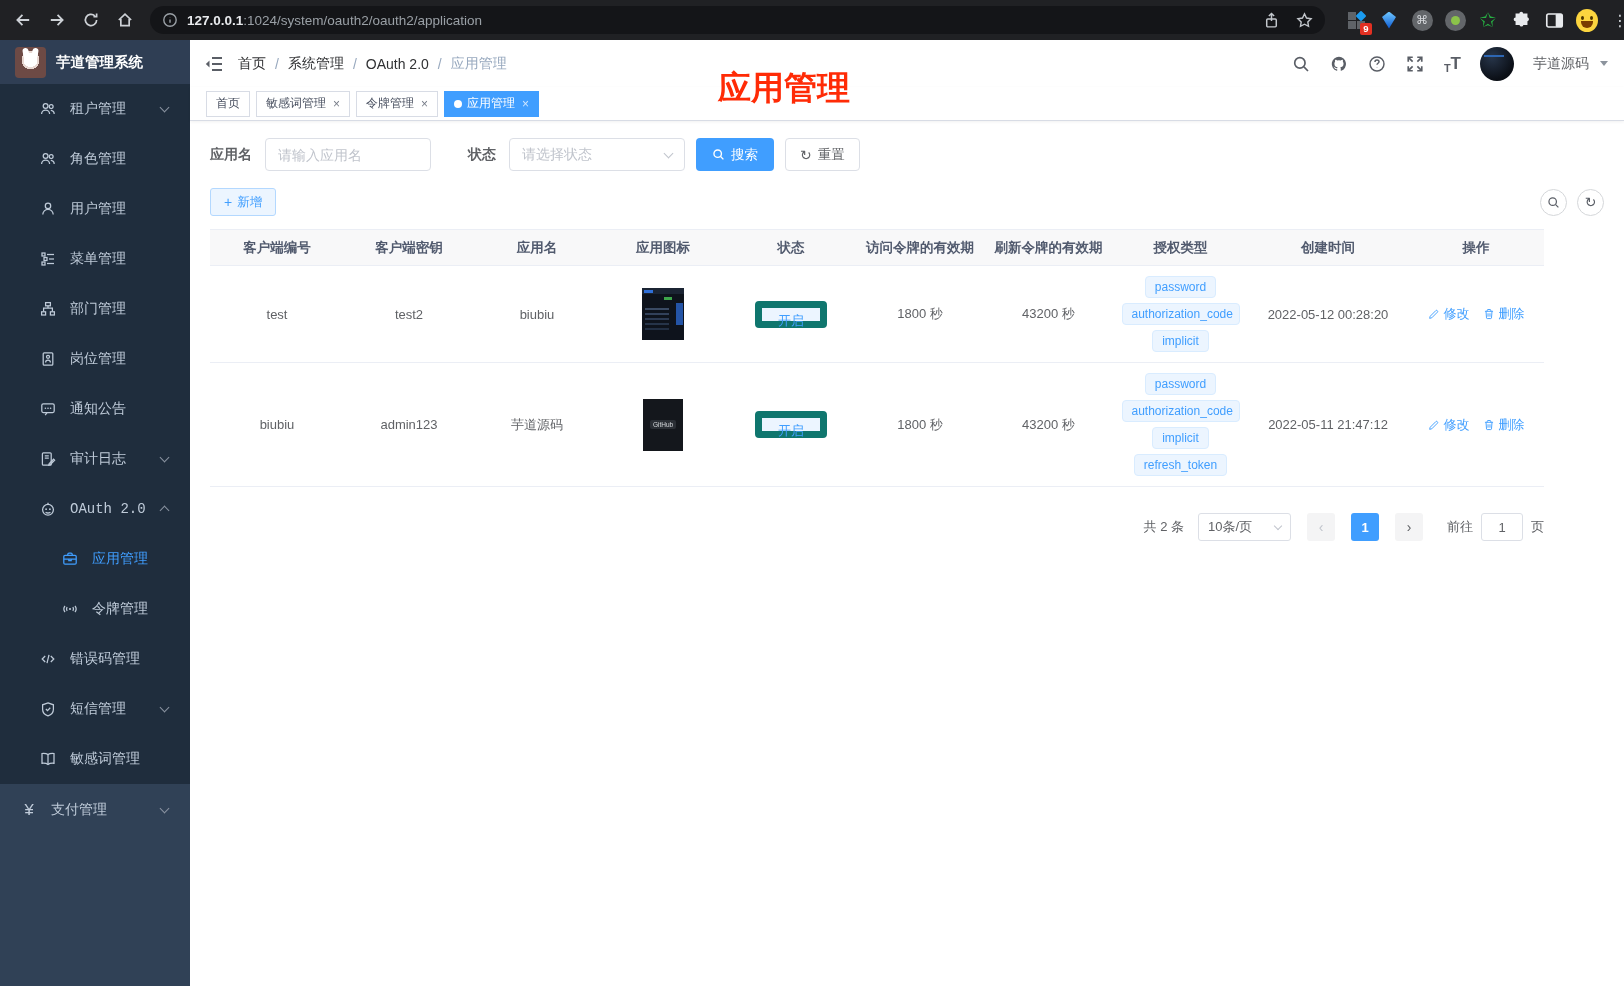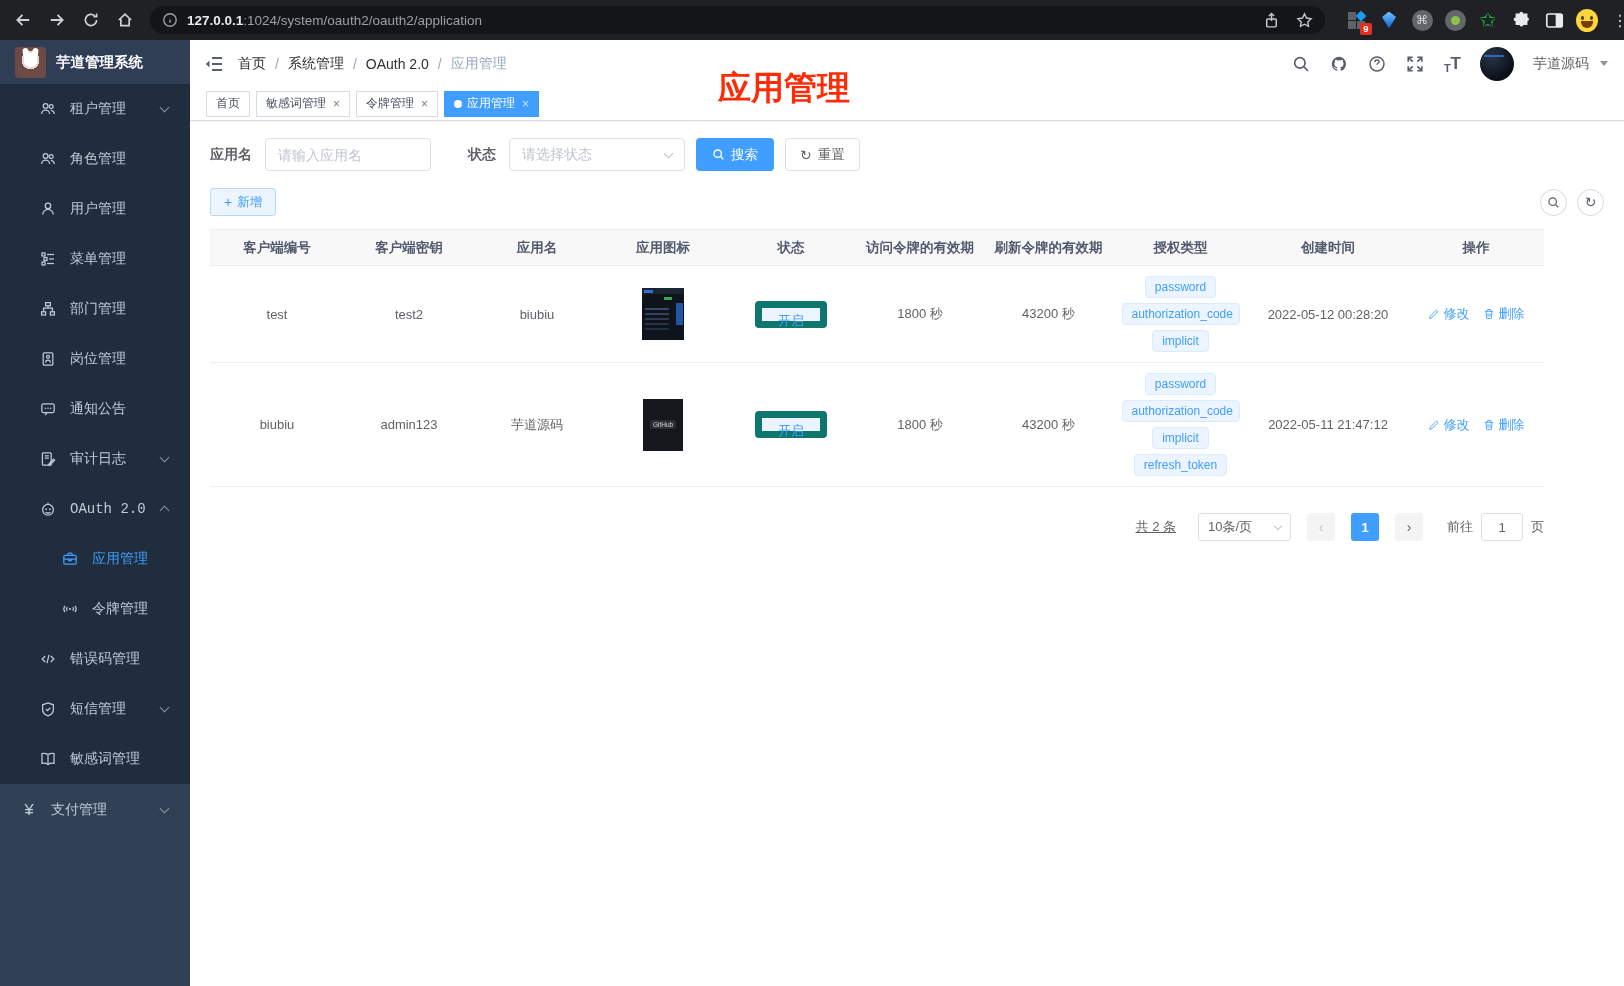--- a/index.html
+++ b/index.html
@@ -122,21 +122,21 @@
   .thumb.shot .gr{left:22px;top:9px;width:8px;height:3px;background:#3da54a;}
   .thumb.shot .rc{right:1px;top:15px;width:7px;height:22px;background:#2b65c9;opacity:.8;}
   .thumb.shot .ln{left:3px;top:20px;width:24px;height:1.5px;background:#3a4a63;box-shadow:0 5px 0 #32415a,0 10px 0 #2c3a52,0 15px 0 #263449,0 20px 0 #222f43;}
   .thumb.gh{width:40px;height:52px;background:#14171c;display:flex;align-items:center;justify-content:center;}
   .thumb.gh span{color:#d4d7da;font-size:6.5px;background:#2a2e34;padding:1px 3px;border-radius:2px;}
   .actions{display:flex;justify-content:center;gap:13px;color:#409eff;}
   .act{display:flex;align-items:center;gap:4px;cursor:pointer;white-space:nowrap;}
   .act svg{width:12px;height:12px;}
 
   .pager{display:flex;justify-content:flex-end;align-items:center;margin-top:26px;gap:10px;font-size:13px;color:#606266;padding-right:0;width:1334px;}
-  .pg-total{margin-right:12px;text-decoration:underline;}
+  .pg-total{margin-right:4px;}
   .pg-size{width:93px;height:28px;border:1px solid #dcdfe6;border-radius:3px;display:flex;align-items:center;justify-content:space-between;padding:0 9px;color:#606266;cursor:pointer;}
   .pg-size .chev2{width:6px;height:6px;border-right:1.3px solid #c0c4cc;border-bottom:1.3px solid #c0c4cc;transform:rotate(45deg);margin-top:-3px;}
   .pg-btn{width:28px;height:28px;background:#f4f4f5;border-radius:3px;display:flex;align-items:center;justify-content:center;font-size:14px;cursor:pointer;margin-left:6px;}
   .pg-btn.prev{color:#c0c4cc;} .pg-btn.next{color:#606266;}
   .pg-page{width:28px;height:28px;background:#409eff;color:#fff;border-radius:3px;display:flex;align-items:center;justify-content:center;font-size:13px;font-weight:700;cursor:pointer;margin-left:6px;}
   .pg-goto{display:flex;align-items:center;gap:8px;margin-left:14px;}
   .pg-input{width:42px;height:28px;border:1px solid #dcdfe6;border-radius:3px;text-align:center;font-size:13px;color:#606266;outline:none;}
 </style>
 </head>
 <body>

